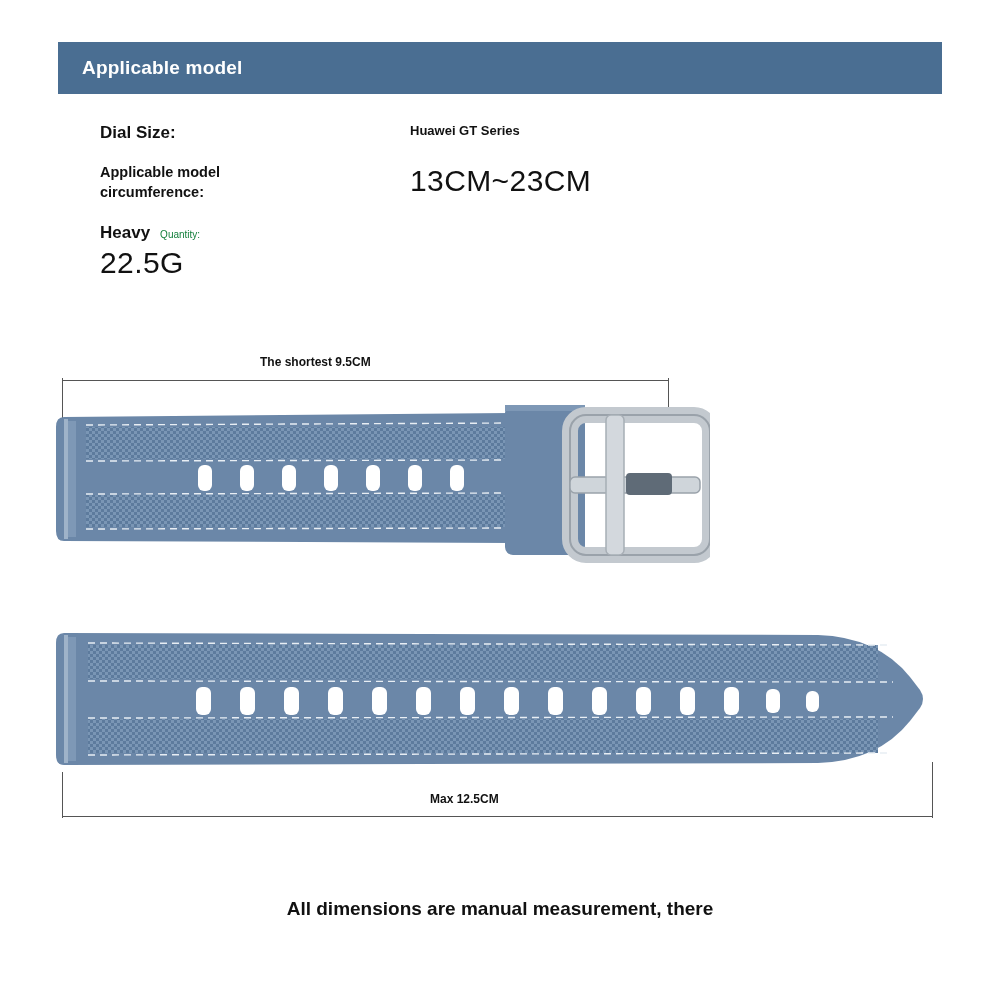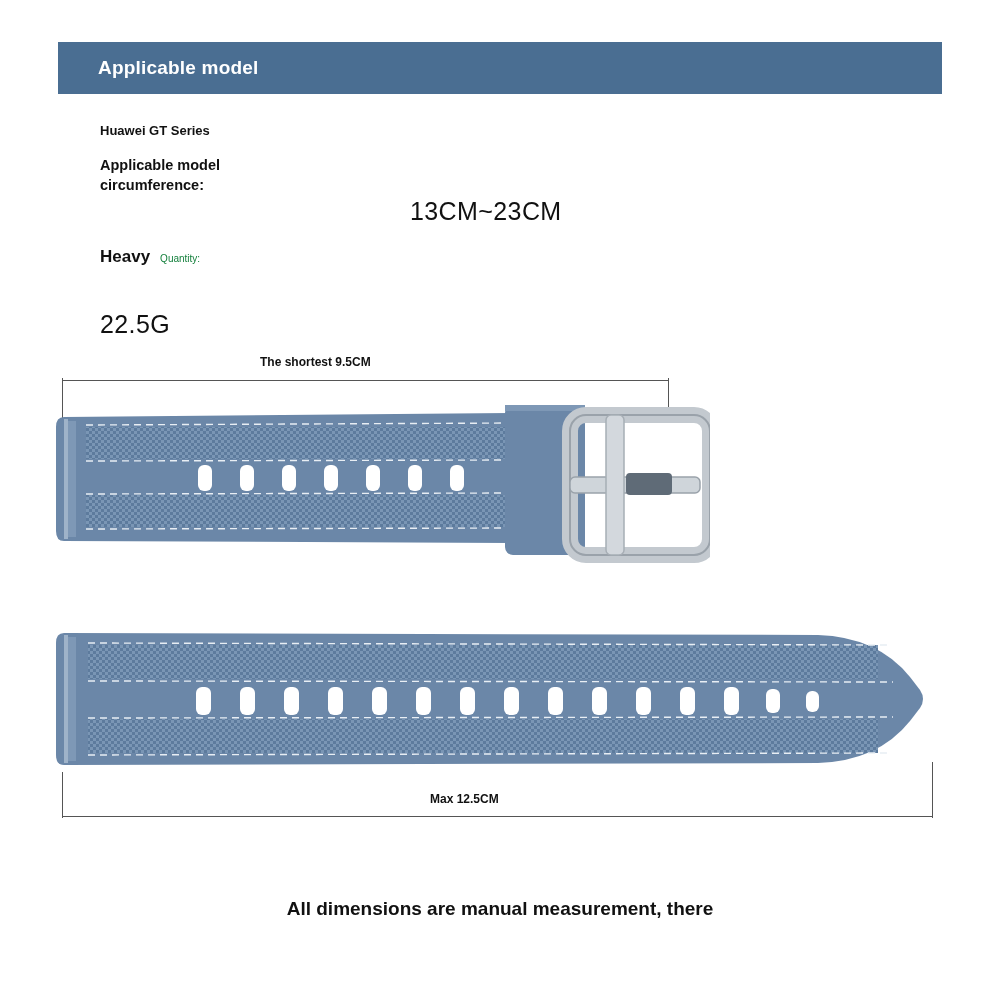--- a/index.html
+++ b/index.html
@@ -32,21 +32,21 @@
     width: 884px;
     height: 52px;
     background: #4a6e92;
     display: flex;
     align-items: center;
   }
   .banner-title {
     color: #ffffff;
     font-size: 19px;
     font-weight: bold;
-    padding-left: 40px;
+    padding-left: 24px;
     letter-spacing: 0.2px;
   }
 
   
   .specs {
     position: absolute;
     left: 100px;
     top: 122px;
     width: 780px;
   }
@@ -78,23 +78,22 @@
     color: #111;
     line-height: 1.35;
     max-width: 180px;
   }
   .spec-value {
     font-size: 16px;
     color: #111;
     padding-top: 1px;
   }
   .spec-value.big {
-    font-size: 25px;
+    font-size: 30px;
     letter-spacing: 0.4px;
-    margin-top: 40px;
   }
   .row-dial .spec-value { font-size: 13px; font-weight: bold; }
   .row-wrist { margin-top: 18px; }
   .row-heavy { margin-top: 20px; flex-direction: column; }
 
   
   .measure-title {
     position: absolute;
     font-size: 12px;
     font-weight: bold;
@@ -138,20 +137,23 @@
 
 <div class="page">
 
   <div class="banner">
     <span class="banner-title">Applicable model</span>
   </div>
 
   <div class="specs">
 
     <div class="spec-row row-dial">
+      <div class="spec-label">
+        <span class="main">Dial Size:</span>
+      </div>
       <div class="spec-value">Huawei GT Series</div>
     </div>
 
     <div class="spec-row row-wrist">
       <div class="spec-label">
         <span class="wrap2">Applicable model circumference:</span>
       </div>
       <div class="spec-value big">13CM~23CM</div>
     </div>
 

